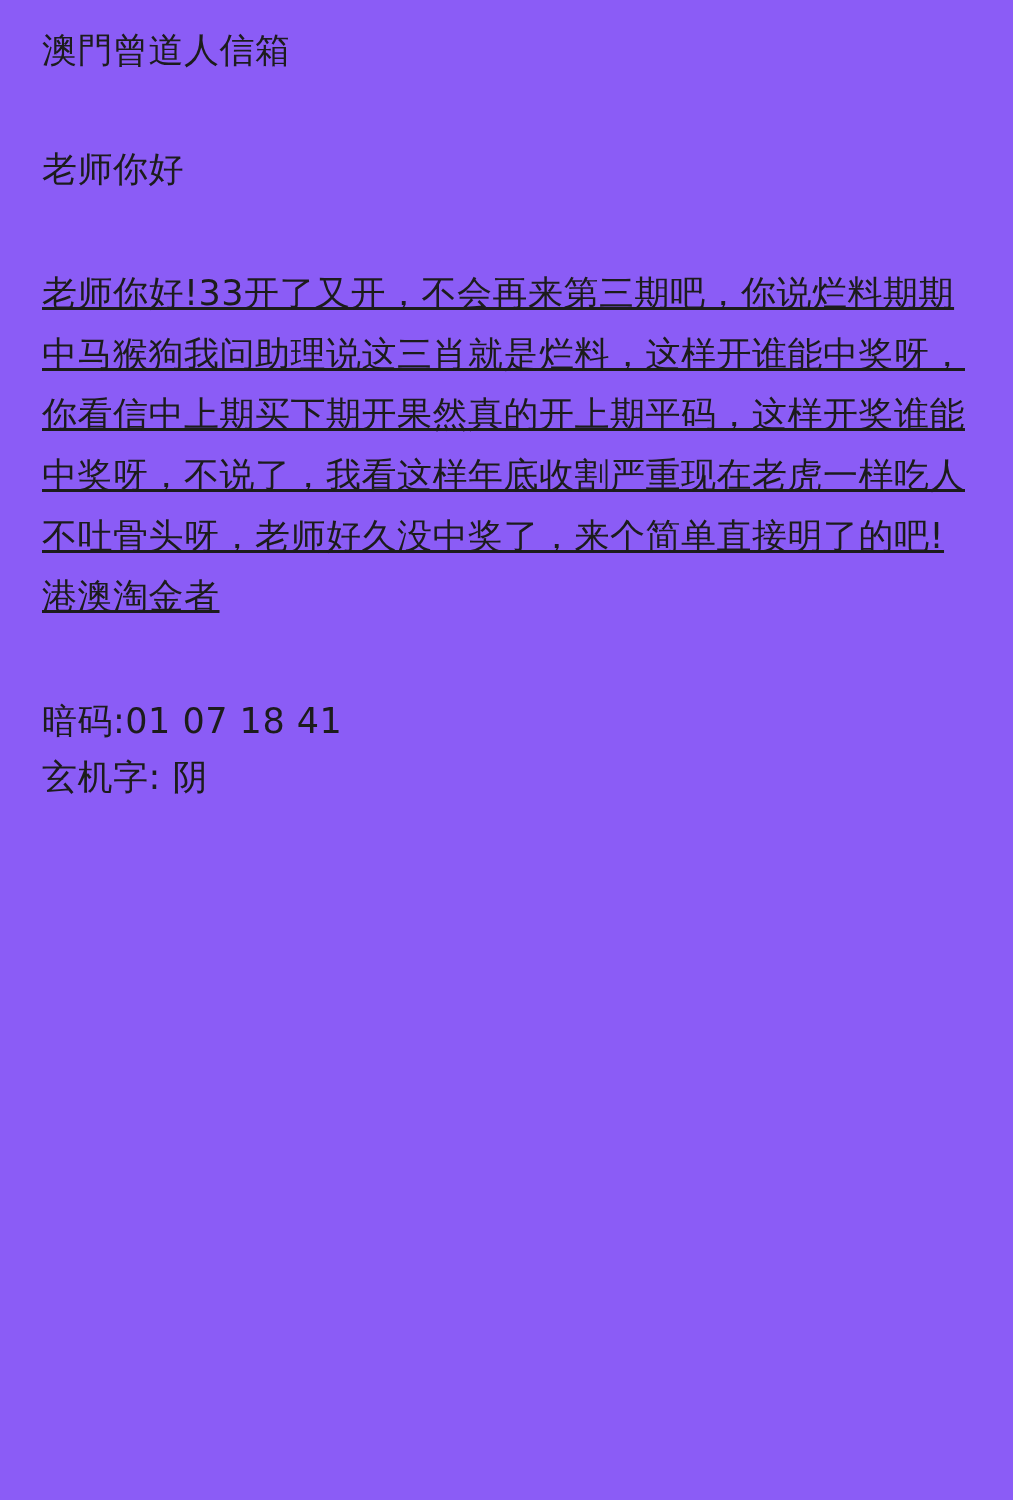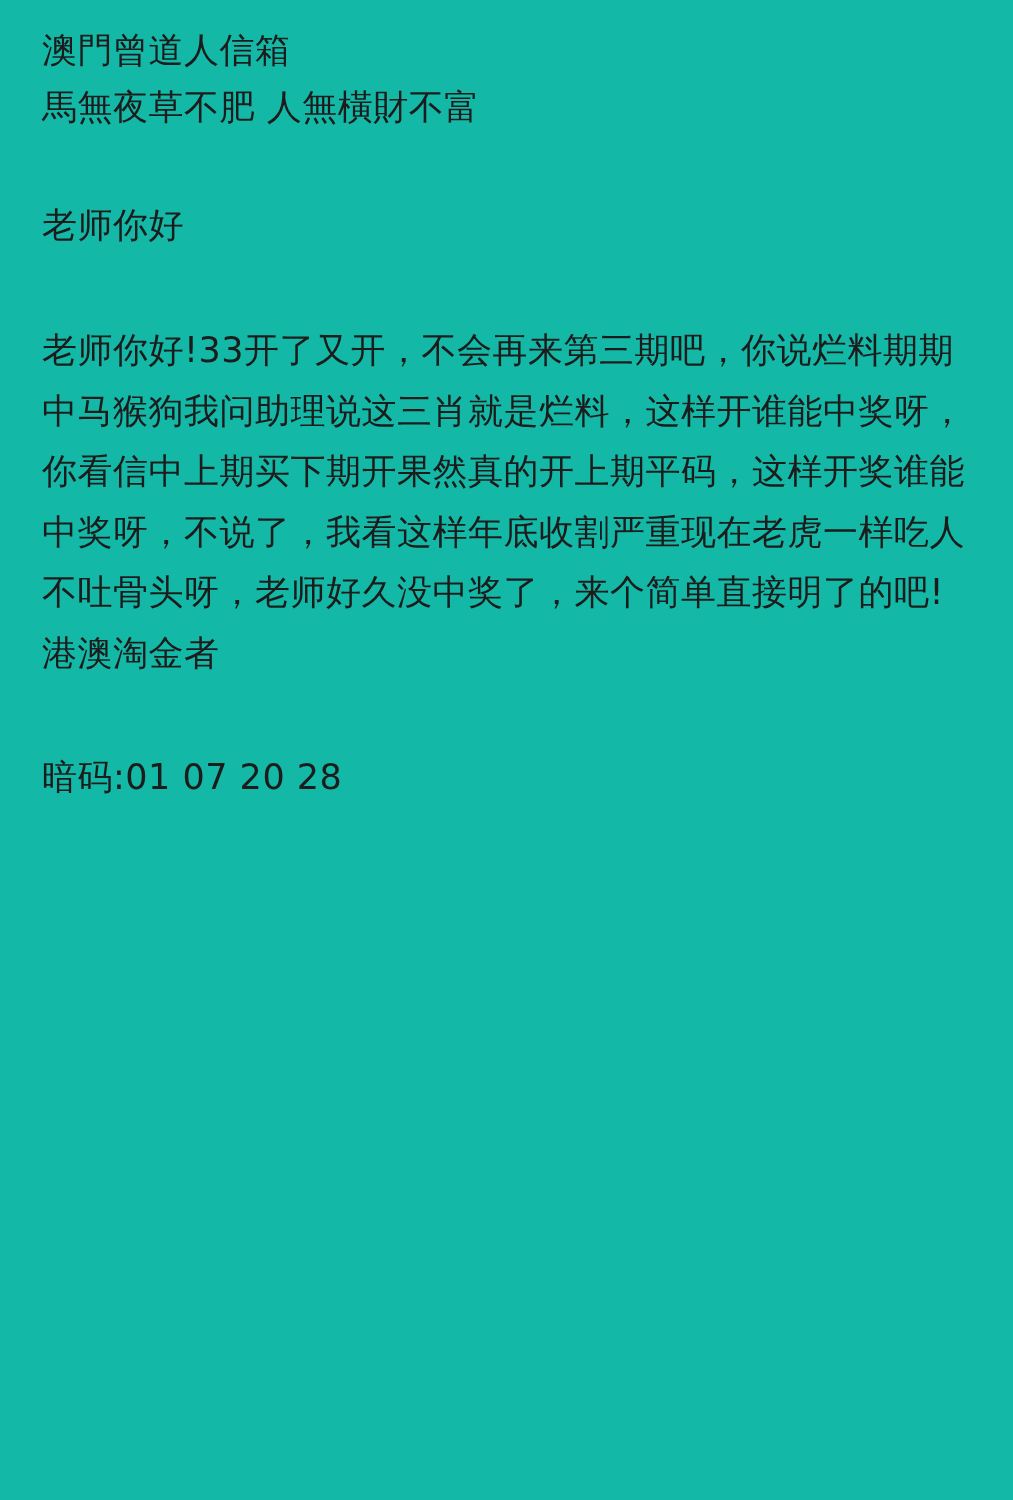--- a/index.html
+++ b/index.html
@@ -13,62 +13,63 @@
     min-height: 1500px;
     font-family: "DejaVu Sans", "Liberation Sans", sans-serif;
     color: #1a1a1a;
     -webkit-font-smoothing: antialiased;
   }
   .page {
     width: 1013px;
     min-height: 1500px;
     box-sizing: border-box;
     padding: 22px 36px 0 42px;
-    background: #14b8a6;
+    background: #8b5cf6;
   }
   .line {
     font-size: 35px;
     line-height: 1.62;
     letter-spacing: 0.5px;
     color: #1c1c1c;
     white-space: pre-wrap;
     word-break: break-word;
   }
   .para {
     font-size: 35px;
     line-height: 1.73;
     letter-spacing: 0.5px;
     color: #1c1c1c;
     text-align: left;
     white-space: pre-wrap;
     word-break: break-word;
+    text-decoration: underline;
   }
   .gap-md { height: 62px; }
   .gap-lg { height: 66px; }
   .block { margin: 0; padding: 0; }
 </style>
 </head>
 <body>
 
 <div class="page">
 
   <div class="block">
     <div class="line">澳門曾道人信箱</div>
-    <div class="line">馬無夜草不肥 人無橫財不富</div>
   </div>
 
   <div class="gap-md"></div>
 
   <div class="line">老师你好</div>
 
   <div class="gap-lg"></div>
 
   <div class="block">
     <div class="para">老师你好!33开了又开，不会再来第三期吧，你说烂料期期中马猴狗我问助理说这三肖就是烂料，这样开谁能中奖呀，你看信中上期买下期开果然真的开上期平码，这样开奖谁能中奖呀，不说了，我看这样年底收割严重现在老虎一样吃人不吐骨头呀，老师好久没中奖了，来个简单直接明了的吧!港澳淘金者</div>
   </div>
 
   <div class="gap-lg"></div>
 
   <div class="block">
-    <div class="line">暗码:01 07 20 28</div>
+    <div class="line">暗码:01 07 18 41</div>
+    <div class="line">玄机字: 阴</div>
   </div>
 
 </div>
 
 </body></html>

